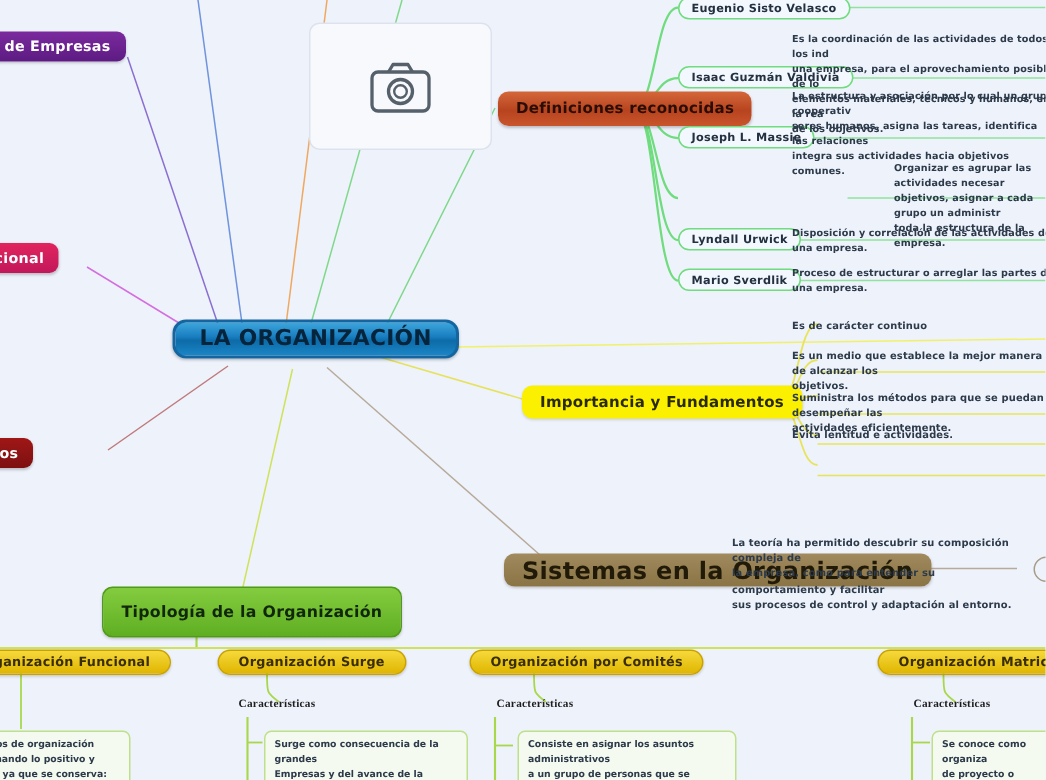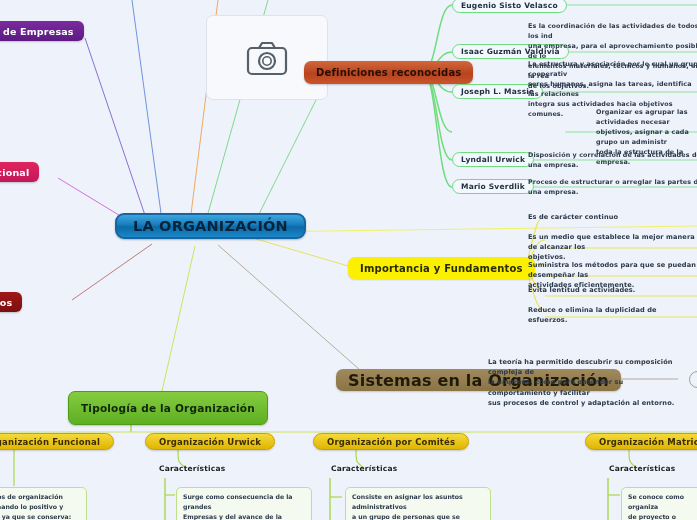--- a/index.html
+++ b/index.html
@@ -129,20 +129,21 @@
   }
   .txt-md { font-size: 6.6px; }
 
   
   .charac {
     position: absolute;
     font-size: 7.5px;
     font-weight: bold;
     color: #1d1d1d;
     letter-spacing: .2px;
+    font-family: Liberation Serif, serif;
   }
 
   
   .note {
     position: absolute;
     box-sizing: border-box;
     background: #f5faf0;
     border: 1.2px solid #bfe08a;
     border-radius: 5px;
     font-size: 6.2px;
@@ -249,21 +250,21 @@
       <circle cx="21" cy="21" r="4.2" fill="none" stroke="#55606b" stroke-width="1.6"></circle>
     </svg>
   </div>
 
   <div class="node central" style="left:115px; top:213px;">LA ORGANIZACIÓN</div>
 
   <div class="node pill-purple" style="left:-46px; top:21px;">cación de Empresas</div>
   <div class="node pill-pink" style="left:-50px; top:162px;">ganizacional</div>
   <div class="node pill-darkred" style="left:-42px; top:292px;">bjetivos</div>
 
-  <div class="node pill-orange" style="left:304px; top:61px;">Definiciones reconocidas</div>
+  <div class="node pill-orange" style="left:332px; top:61px;">Definiciones reconocidas</div>
 
   <div class="node cap-green" style="left:452px; top:-2px;">Eugenio Sisto Velasco</div>
   <div class="node cap-green" style="left:452px; top:44px;">Isaac Guzmán Valdivia</div>
   <div class="node cap-green" style="left:452px; top:84px;">Joseph L. Massie</div>
   <div class="node cap-green" style="left:452px; top:152px;">Lyndall Urwick</div>
   <div class="node cap-green" style="left:452px; top:179px;">Mario Sverdlik</div>
 
   <div class="txt" style="left:528px; top:22px; width:175px;">Es la coordinación de las actividades de todos los ind
 una empresa, para el aprovechamiento posible de lo
 elementos materiales, técnicos y humanos, en la rea
@@ -278,36 +279,35 @@
   <div class="txt" style="left:528px; top:178px; width:175px;">Proceso de estructurar o arreglar las partes de una empresa.</div>
 
   <div class="node pill-yellow" style="left:348px; top:257px;">Importancia y Fundamentos</div>
 
   <div class="txt txt-md" style="left:528px; top:212px; width:170px;">Es de carácter continuo</div>
   <div class="txt txt-md" style="left:528px; top:232px; width:170px;">Es un medio que establece la mejor manera de alcanzar los
 objetivos.</div>
   <div class="txt txt-md" style="left:528px; top:260px; width:170px;">Suministra los métodos para que se puedan desempeñar las
 actividades eficientemente.</div>
   <div class="txt txt-md" style="left:528px; top:285px; width:170px;">Evita lentitud e actividades.</div>
-  <div class="txt txt-md" style="left:528px; top:305px; width:170px;">Reduce o elimina la duplicidad de esfuerzos.</div>
 
   <div class="node pill-brown" style="left:336px; top:369px;">Sistemas en la Organización</div>
   <div class="txt txt-md" style="left:488px; top:357px; width:200px;">La teoría ha permitido descubrir su composición compleja de
 la empresa, como para entender su comportamiento y facilitar
 sus procesos de control y adaptación al entorno.</div>
   <div class="handle" style="left:689px; top:371px;"></div>
 
   <div class="node pill-green" style="left:68px; top:391px;">Tipología de la Organización</div>
 
   <div class="node pill-gold" style="left:-30px; top:433px;">Organización Funcional</div>
   <div class="note" style="left:-38px; top:487px; width:125px;">n los tipos de organización
 aprovechando lo positivo y
 negativo ya que se conserva:</div>
 
-  <div class="node pill-gold" style="left:145px; top:433px;">Organización Urwick</div>
+  <div class="node pill-gold" style="left:145px; top:433px;">Organización Surge</div>
   <div class="charac" style="left:159px; top:464px;">Características</div>
   <div class="note" style="left:176px; top:487px; width:136px;">Surge como consecuencia de la grandes
 Empresas y del avance de la tecnología.</div>
 
   <div class="node pill-gold" style="left:313px; top:433px;">Organización por Comités</div>
   <div class="charac" style="left:331px; top:464px;">Características</div>
   <div class="note" style="left:345px; top:487px; width:146px;">Consiste en asignar los asuntos administrativos
 a un grupo de personas que se reúnen y se
 comprometen a solucionar los problemas que se
 les encomiendan.</div>

